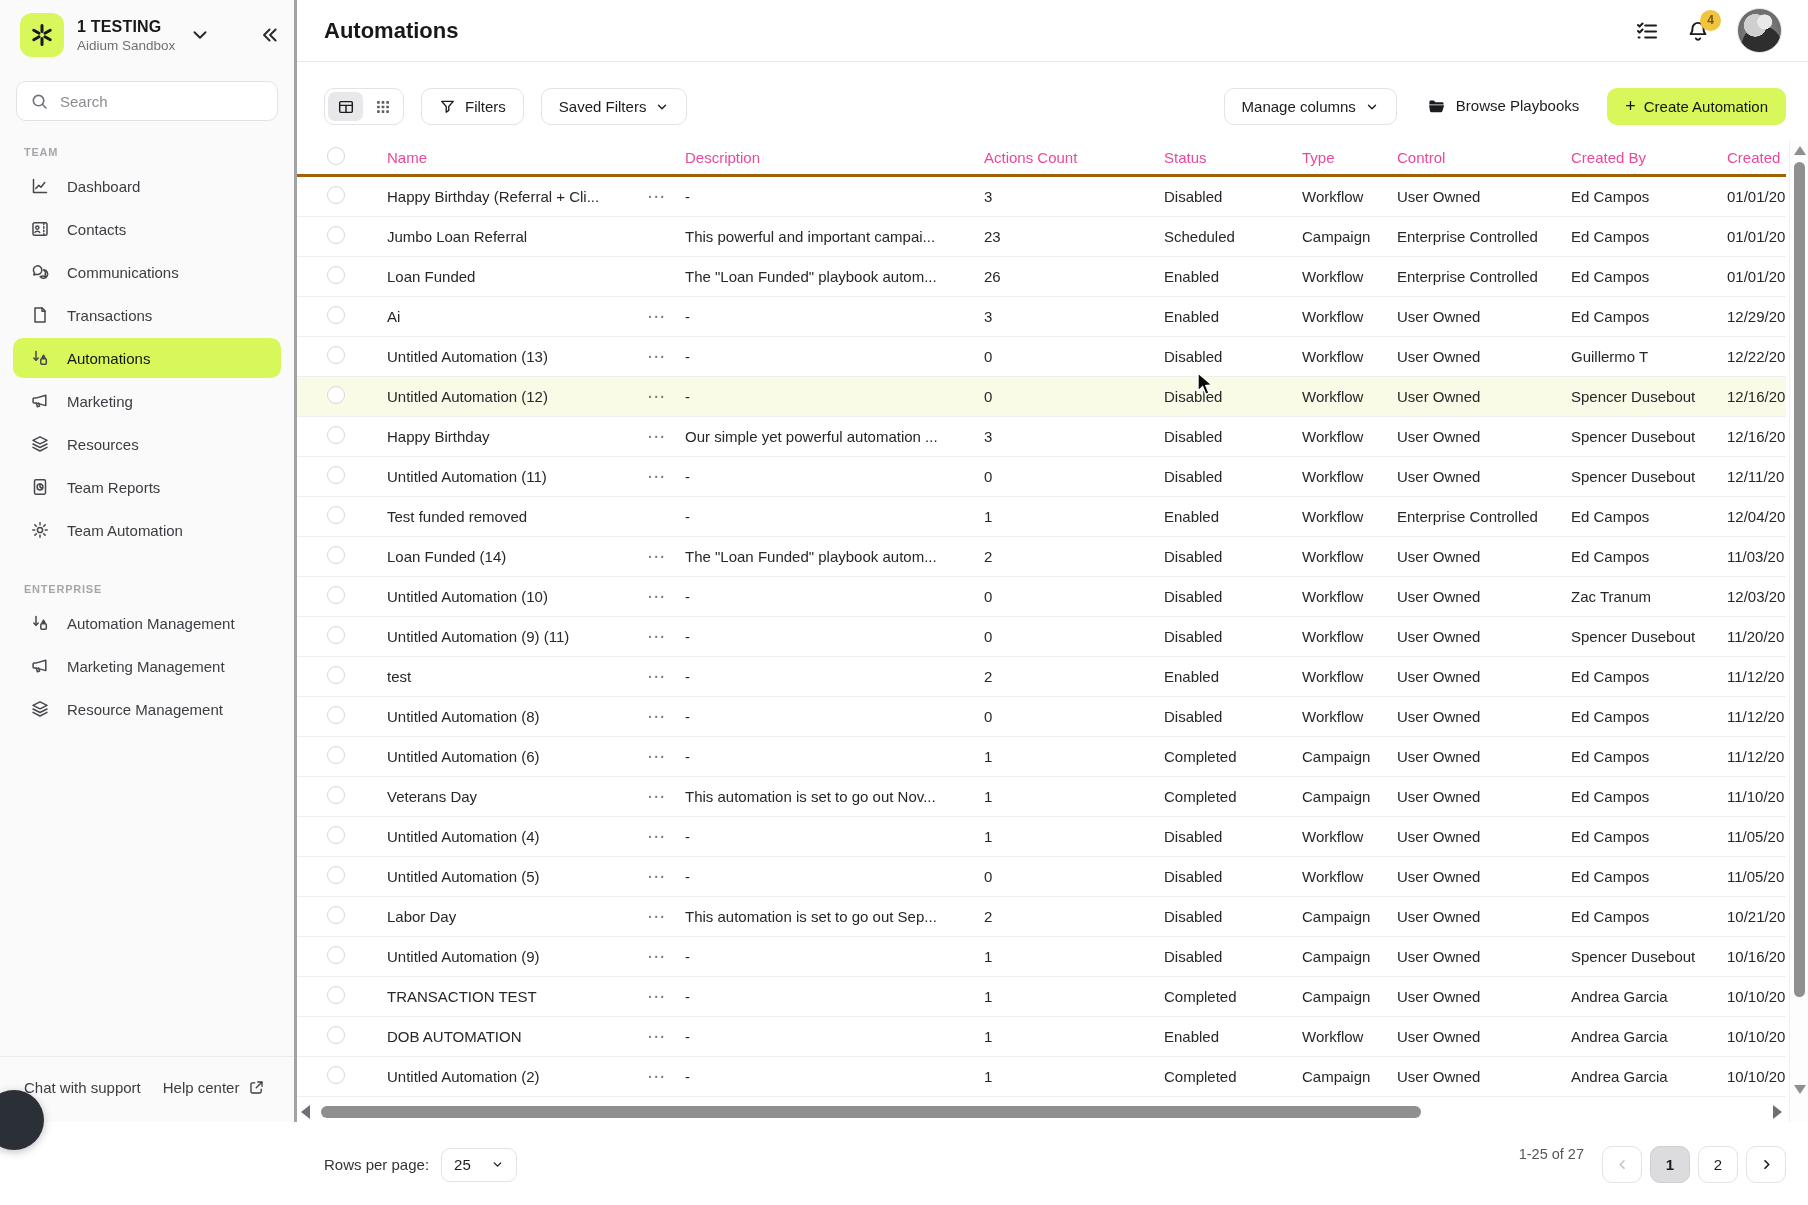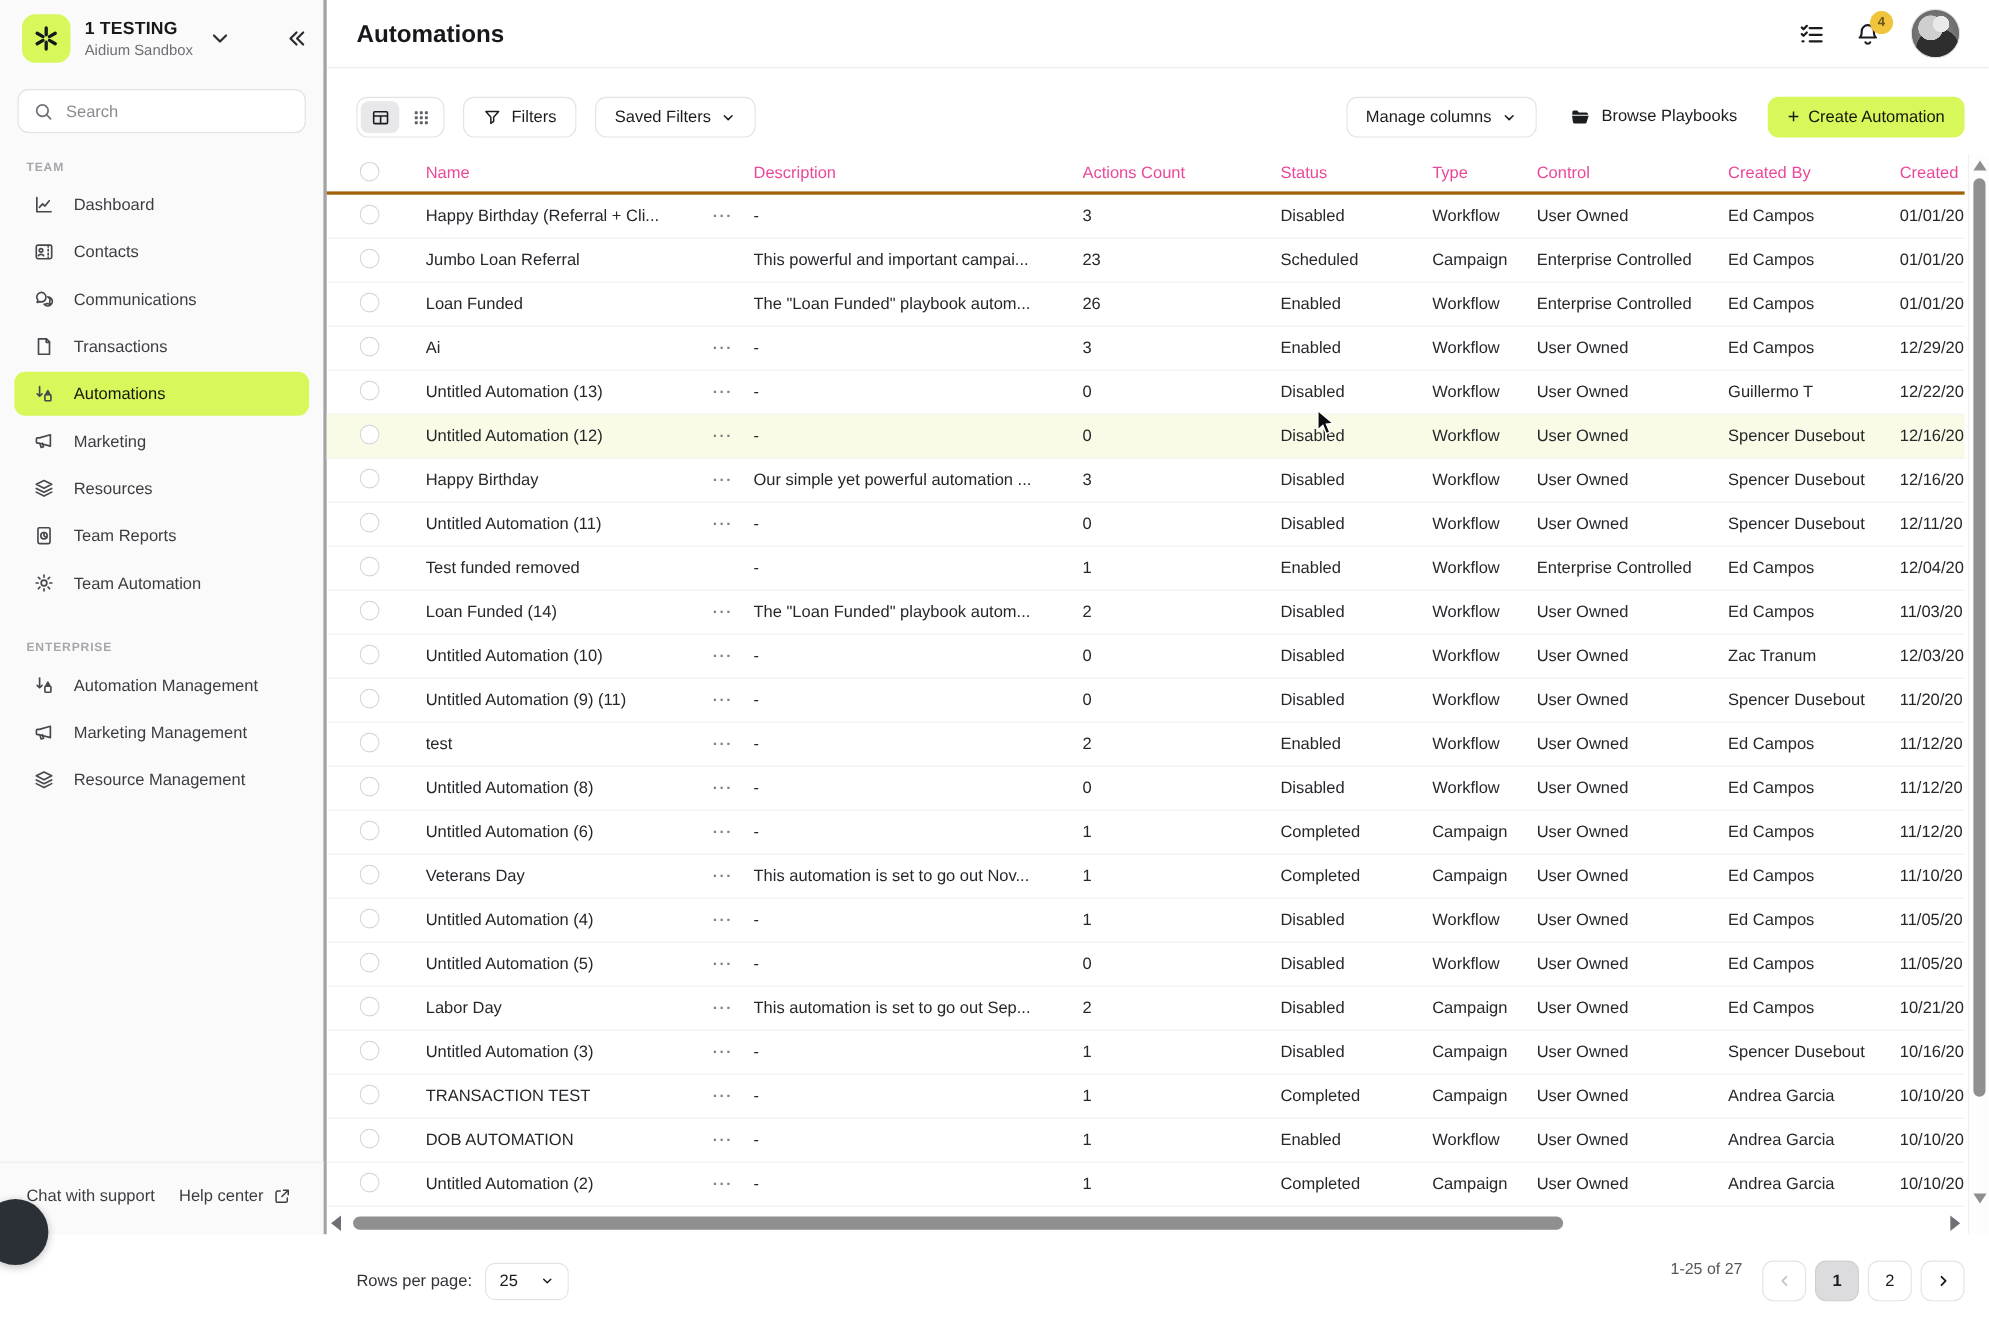--- a/index.html
+++ b/index.html
@@ -597,21 +597,21 @@
     <div class="cell">This automation is set to go out Sep...</div>
     <div class="cell">2</div>
     <div class="cell">Disabled</div>
     <div class="cell">Campaign</div>
     <div class="cell">User Owned</div>
     <div class="cell">Ed Campos</div>
     <div class="cell">10/21/20</div>
   </div>
           <div class="trow">
     <div class="cell"><span class="cb"></span></div>
-    <div class="cell">Untitled Automation (3)</div>
+    <div class="cell">Untitled Automation (9)</div>
     <div class="cell"><span class="menu-dots">···</span></div>
     <div class="cell">-</div>
     <div class="cell">1</div>
     <div class="cell">Disabled</div>
     <div class="cell">Campaign</div>
     <div class="cell">User Owned</div>
     <div class="cell">Spencer Dusebout</div>
     <div class="cell">10/16/20</div>
   </div>
           <div class="trow">

